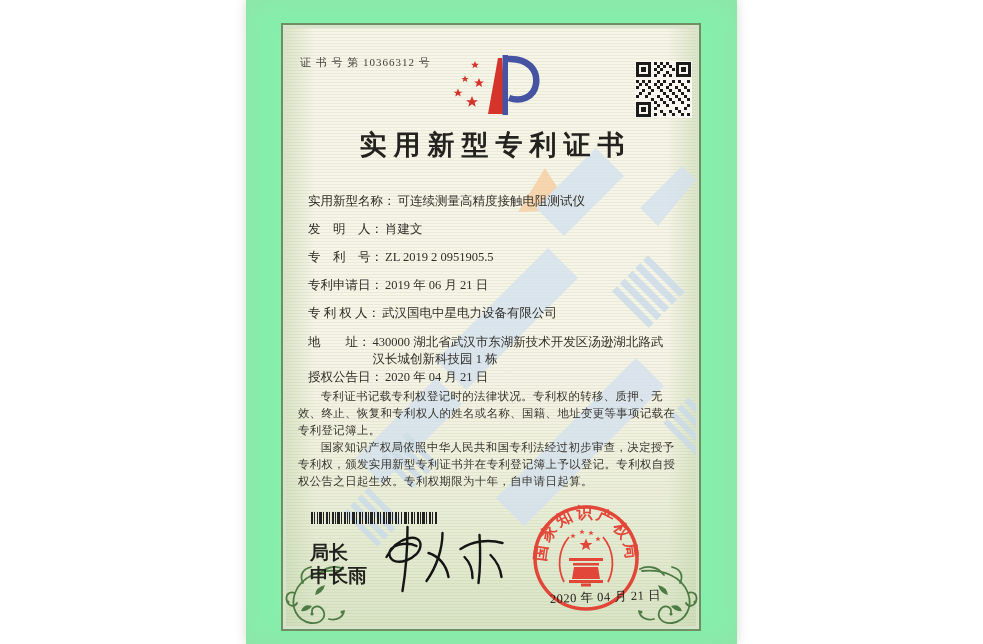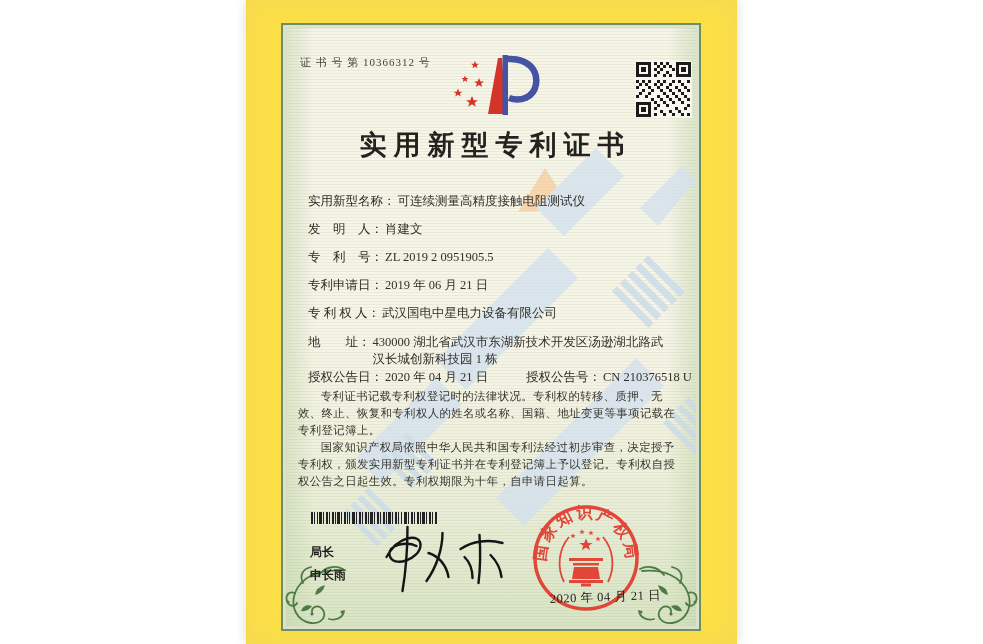--- a/index.html
+++ b/index.html
@@ -1,18 +1,18 @@
 <!DOCTYPE html>
 <html><head>
 <meta charset="utf-8">
 <style>
   html,body{margin:0;padding:0;background:#ffffff;}
   .stage{position:relative;width:983px;height:644px;background:#ffffff;overflow:hidden;
          font-family:"Liberation Serif","DejaVu Serif",serif;}
-  .paper{position:absolute;left:246px;top:0;width:491px;height:644px;background:#fde047;
+  .paper{position:absolute;left:246px;top:0;width:491px;height:644px;background:#86efac;
          box-shadow:0 0 10px rgba(80,80,50,.22), inset 0 0 30px rgba(190,180,140,.18);}
   .frame-border{position:absolute;left:35px;top:23px;width:420px;height:608px;
          border:2px solid #6d8f62;box-sizing:border-box;}
   .frame-light{position:absolute;left:37px;top:25px;width:416px;height:604px;box-sizing:border-box;
          border:3px solid #d9e2cb;
          background:
            repeating-linear-gradient(180deg, rgba(136,172,112,.13) 0 1px, rgba(0,0,0,0) 1px 3px),
            linear-gradient(90deg, rgba(198,216,176,.55) 0, rgba(198,216,176,0) 7%, rgba(198,216,176,0) 93%, rgba(198,216,176,.55) 100%),
            linear-gradient(180deg, #f7f4e8 0 52%, #f0f0de 72%, #e2e9cf 90%, #d9e3c4 100%);}
   .watermark{position:absolute;left:40px;top:28px;width:410px;height:598px;opacity:.78;}
@@ -27,21 +27,21 @@
   .row{position:absolute;left:54px;font-size:12.5px;color:#32302a;white-space:nowrap;margin-left:8px;}
   .row .lbl{color:#2e2c26;}
   .row .val{margin-left:2px;}
   .row.addr{white-space:normal;width:372px;}
   .row.addr .val{display:inline-block;width:300px;vertical-align:top;line-height:17px;white-space:normal;}
   .row.addr .lbl{display:inline-block;vertical-align:top;line-height:17px;}
   .paras{position:absolute;left:52px;top:388px;width:384px;font-size:11.4px;line-height:17px;color:#37352f;}
   .paras p{margin:0;text-indent:2em;letter-spacing:.4px;}
   .barcode{position:absolute;left:65px;top:512px;width:126px;height:12px;}
   .director{position:absolute;left:64px;top:541px;font-family:"Liberation Sans","DejaVu Sans",sans-serif;
-            font-weight:bold;font-size:12px;line-height:23px;color:#23221e;}
+            font-weight:bold;font-size:19px;line-height:23px;color:#23221e;}
   .signature{position:absolute;left:128px;top:523px;width:140px;height:72px;}
   .seal{position:absolute;left:281px;top:496px;width:118px;height:118px;opacity:.93;}
   .seal-date{position:absolute;left:292px;top:589px;width:135px;text-align:center;font-size:12.5px;
              color:#1c1b19;letter-spacing:.5px;transform:rotate(-2deg);}
   .page-footer{position:absolute;left:35px;top:616px;width:420px;text-align:center;font-size:9.5px;
              color:#46443e;letter-spacing:1px;}
 </style>
 </head>
 <body>
 
@@ -186,23 +186,20 @@
     </div>
     <div class="row" style="top:305px">
       <span class="lbl">专 利 权 人：</span><span class="val">武汉国电中星电力设备有限公司</span>
     </div>
     <div class="row addr" style="top:334px">
       <span class="lbl">地　　址：</span><span class="val">430000 湖北省武汉市东湖新技术开发区汤逊湖北路武汉长城创新科技园 1 栋</span>
     </div>
     <div class="row" style="top:369px">
       <span class="lbl">授权公告日：</span><span class="val">2020 年 04 月 21 日</span>
     </div>
-    <div class="row" style="top:369px;left:272px">
-      <span class="lbl">授权公告号：</span><span class="val">CN 210376518 U</span>
-    </div>
 
     <div class="paras">
       <p>专利证书记载专利权登记时的法律状况。专利权的转移、质押、无效、终止、恢复和专利权人的姓名或名称、国籍、地址变更等事项记载在专利登记簿上。</p>
       <p>国家知识产权局依照中华人民共和国专利法经过初步审查，决定授予专利权，颁发实用新型专利证书并在专利登记簿上予以登记。专利权自授权公告之日起生效。专利权期限为十年，自申请日起算。</p>
     </div>
 
     <svg class="barcode" viewBox="0 0 126 12" preserveAspectRatio="none">
       <path fill="#222" d="M0 0h2v12H0z M3 0h1v12H3z M6 0h1v12H6z M8 0h3v12H8z M12 0h1v12h-1z M15 0h2v12h-2z
         M18 0h1v12h-1z M21 0h2v12h-2z M24 0h1v12h-1z M26 0h3v12h-3z M30 0h1v12h-1z M33 0h2v12h-2z
         M36 0h1v12h-1z M38 0h1v12h-1z M41 0h3v12h-3z M45 0h1v12h-1z M48 0h2v12h-2z M51 0h1v12h-1z

